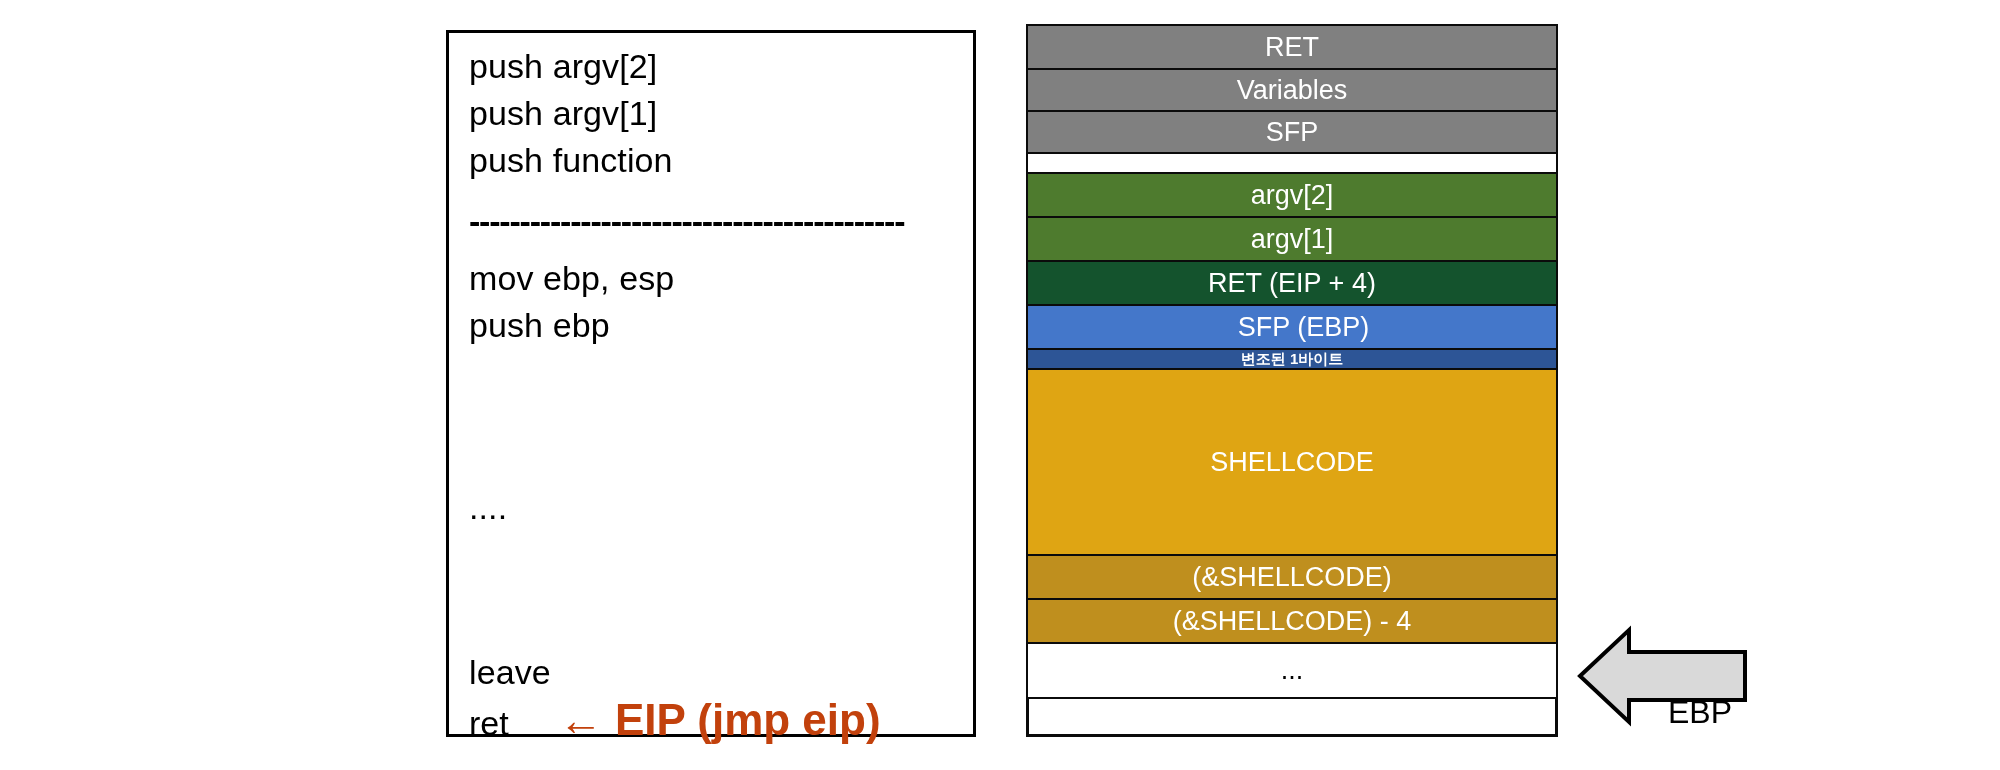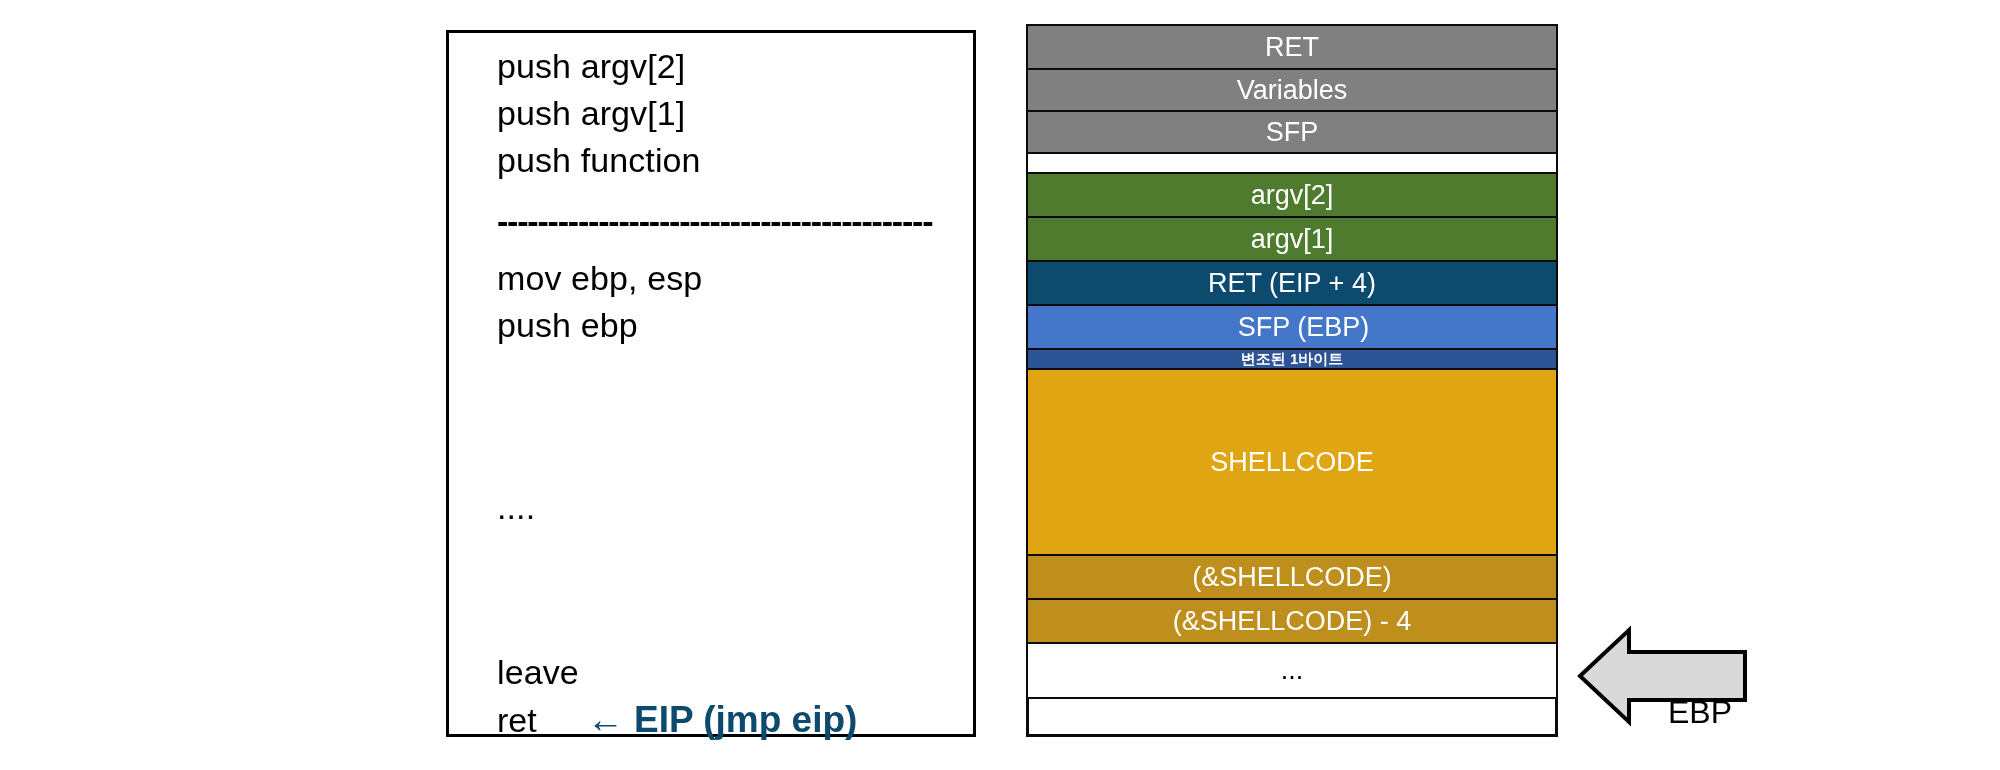--- a/index.html
+++ b/index.html
@@ -24,21 +24,20 @@
     height: 707px;
     background: #ffffff;
     border: 3px solid #000000;
     box-sizing: border-box;
   }
   .code-lines {
     position: absolute;
     left: 20px;
     top: 10px;
     right: 8px;
-    margin-left: 28px;
   }
   .code-line {
     font-size: 34px;
     line-height: 47px;
     color: #000000;
     white-space: pre;
     letter-spacing: 0.1px;
   }
   .code-gap {
     height: 14px;
@@ -59,23 +58,23 @@
     display: flex;
     align-items: baseline;
   }
   .ret-row .kw {
     font-size: 34px;
     line-height: 47px;
     color: #000;
     white-space: pre;
   }
   .eip-note {
-    color: #0c4a6e;
+    color: #c2410c;
     font-weight: bold;
-    font-size: 37px;
+    font-size: 44px;
     line-height: 47px;
     white-space: pre;
     margin-left: 50px;
   }
 
   
   #stack-panel {
     position: absolute;
     left: 1026px;
     top: 26px;
@@ -99,21 +98,21 @@
     display: flex;
     align-items: center;
     justify-content: center;
     color: #ffffff;
     font-size: 27px;
     white-space: pre;
   }
   .srow.gray   { background: #808080; }
   .srow.white  { background: #ffffff; color: #000000; }
   .srow.green  { background: #4E7B2E; }
-  .srow.red    { background: #0c4a6e; }
+  .srow.red    { background: #14532d; }
   .srow.blue   { background: #4477CA; padding-left: 23px; }
   .srow.navy   { background: #2D5596; font-size: 15px; font-weight: bold; }
   .srow.gold   { background: #DFA513; }
   .srow.darkgold { background: #BF8F1E; }
 
   
   #ebp-callout {
     position: absolute;
     left: 1577px;
     top: 622px;

